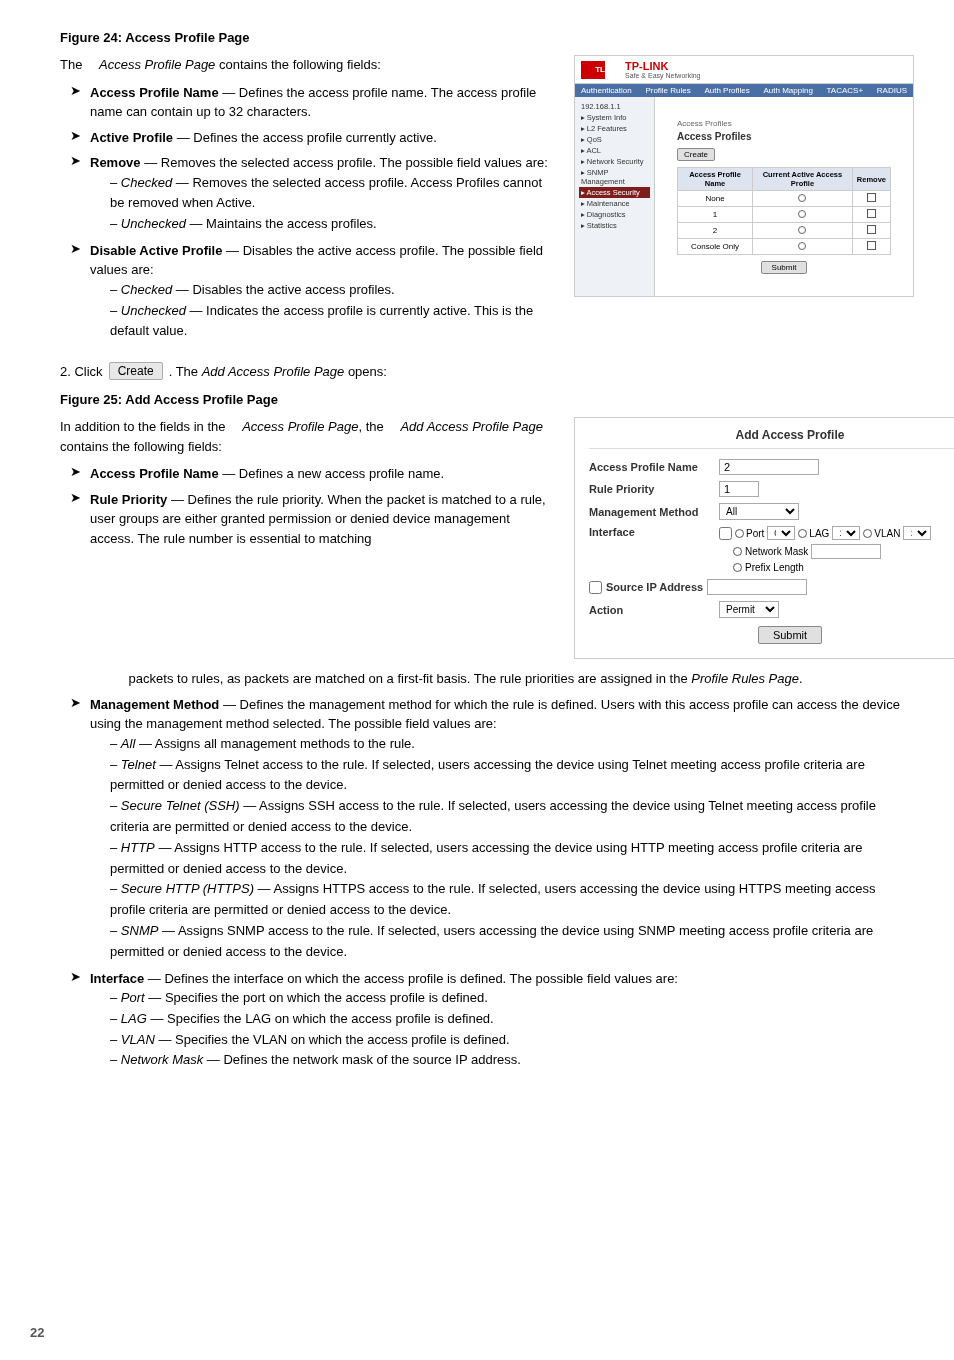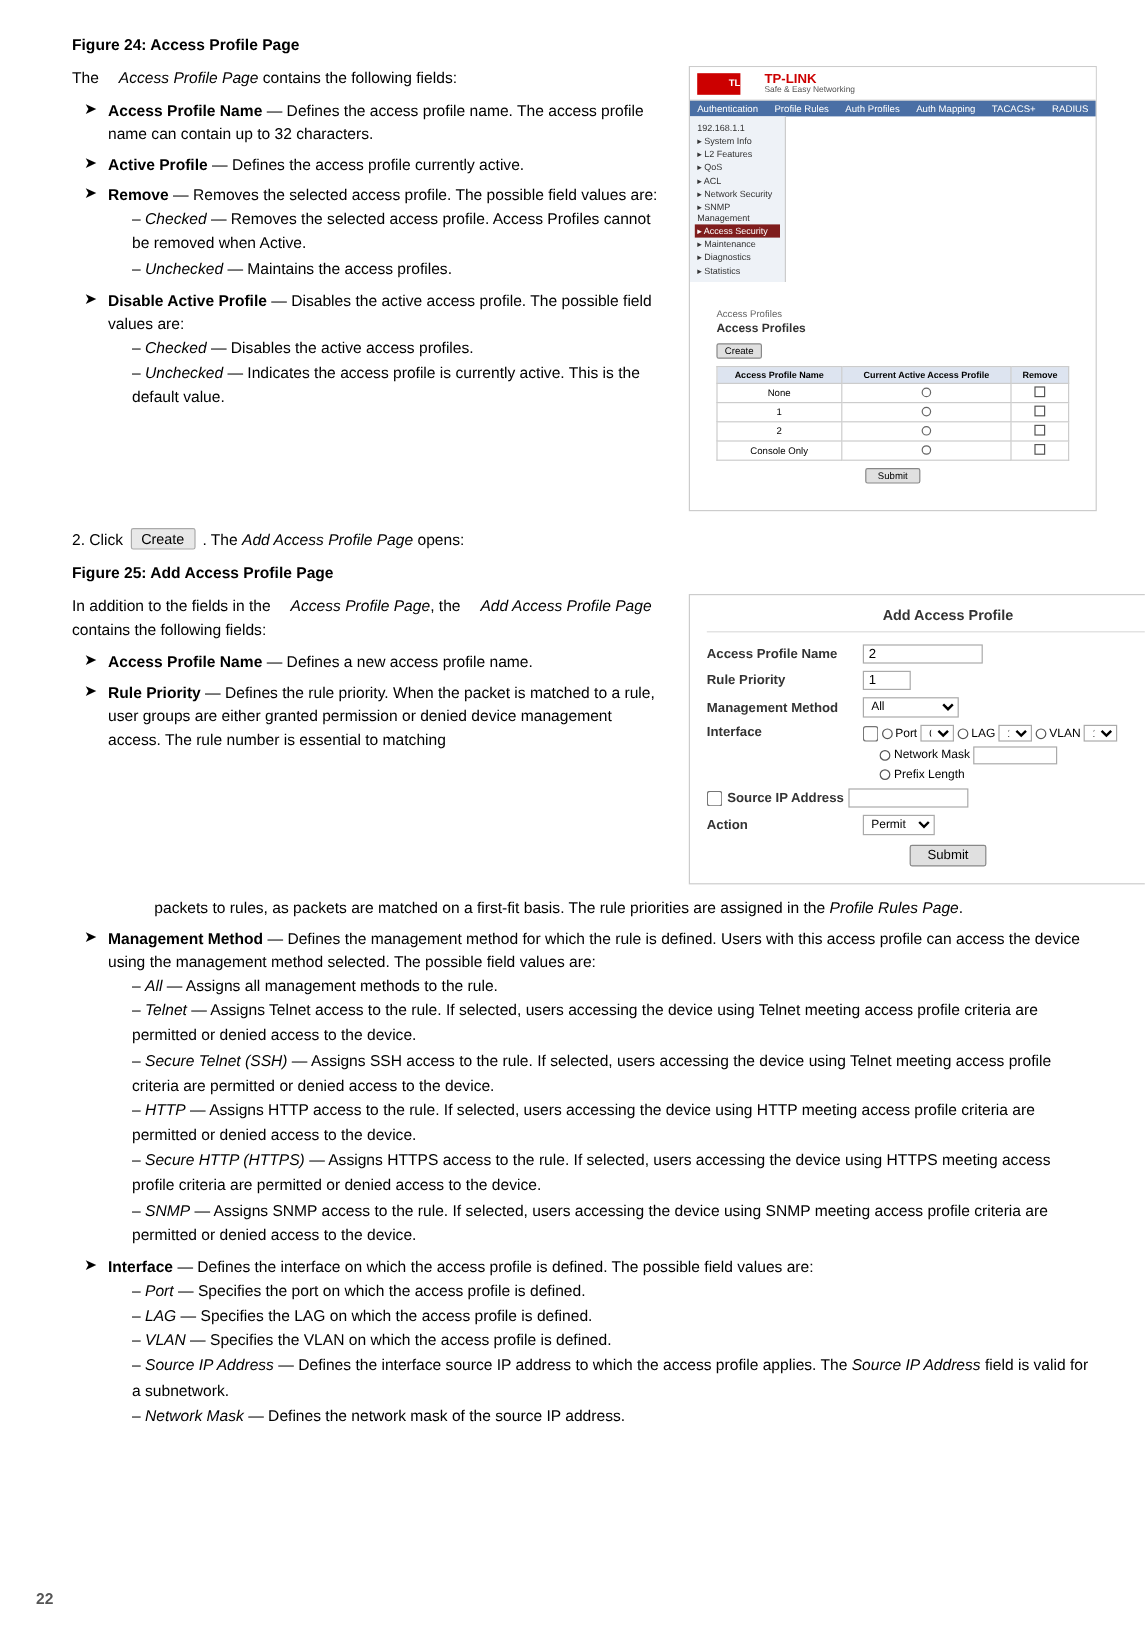--- a/index.html
+++ b/index.html
@@ -116,21 +116,20 @@
       background: #4a6fa5;
       color: #fff;
       font-size: 8px;
       display: flex;
       justify-content: space-between;
       padding: 2px 6px;
     }
     .tplink-content {
       display: flex;
       min-height: 160px;
-      flex-direction: column;
     }
     .tplink-sidebar {
       width: 80px;
       background: #eef2f7;
       border-right: 1px solid #ccc;
       padding: 4px;
       font-size: 7.5px;
     }
     .tplink-sidebar .sidebar-item {
       padding: 1px 2px;
@@ -361,21 +360,21 @@
           <div>– <em>Unchecked</em> — Indicates the access profile is currently active. This is the default value.</div>
         </div>
       </div>
     </div>
   </div>
 
   <div class="right-col">
     <div class="tplink-screenshot">
 
       <div class="tplink-header">
-        <div style="width:36px;height:18px;background:#c00;display:flex;align-items:center;justify-content:flex-end;">
+        <div style="width:24px;height:18px;background:#c00;display:flex;align-items:center;justify-content:flex-end;">
           <span style="color:#fff;font-size:8px;font-weight:bold;">TL</span>
         </div>
         <div class="tplink-logo">
           TP-LINK<span style="font-weight:normal;color:#555;font-size:7px;display:block;">Safe &amp; Easy Networking</span>
         </div>
       </div>
 
       <div class="tplink-nav">
         <span>Authentication</span>
         <span>Profile Rules</span>
@@ -583,17 +582,16 @@
 </div>
 
 <div class="bullet-item">
   <span class="bullet-arrow">➤</span>
   <div class="bullet-content">
     <strong>Interface</strong> — Defines the interface on which the access profile is defined. The possible field values are:
     <div class="sub-bullet">
       <div>– <em>Port</em> — Specifies the port on which the access profile is defined.</div>
       <div>– <em>LAG</em> — Specifies the LAG on which the access profile is defined.</div>
       <div>– <em>VLAN</em> — Specifies the VLAN on which the access profile is defined.</div>
-      <div>– <em>Source IP Address</em> — Defines the interface source IP address to which the access profile applies. The <em>Source IP Address</em> field is valid for a subnetwork.</div>
       <div>– <em>Network Mask</em> — Defines the network mask of the source IP address.</div>
     </div>
   </div>
 </div>
 
 </body></html>

